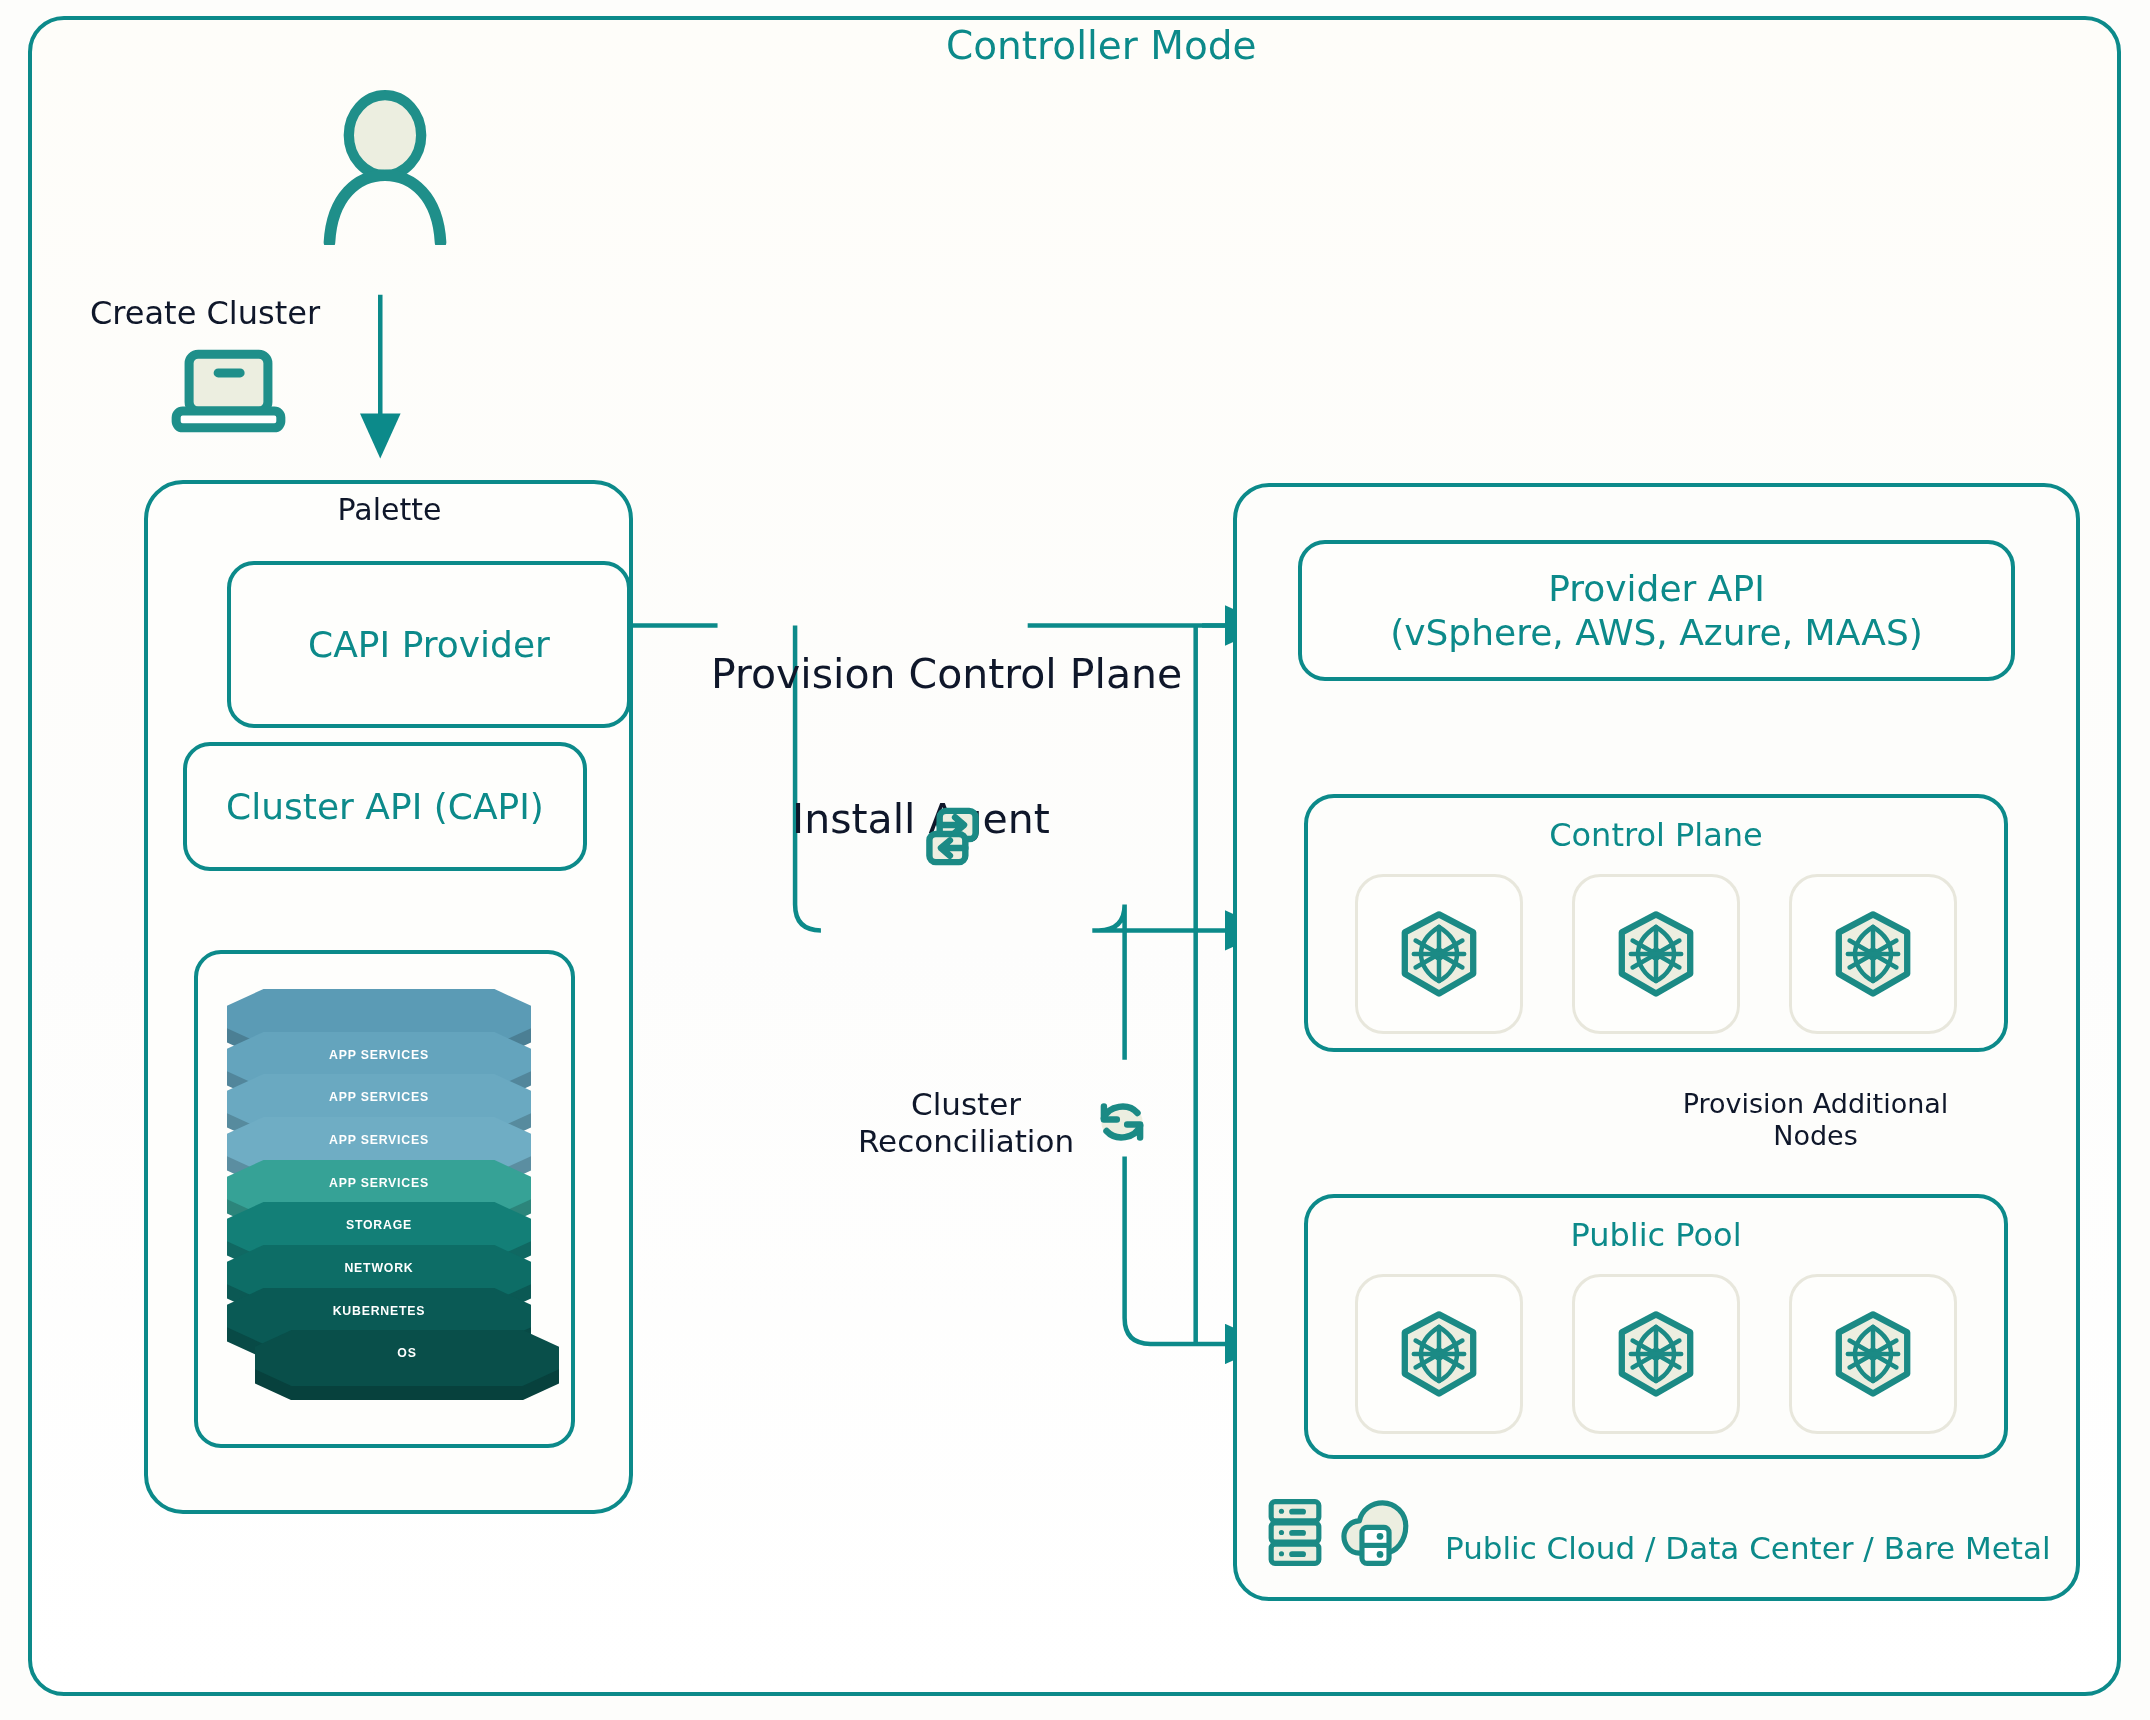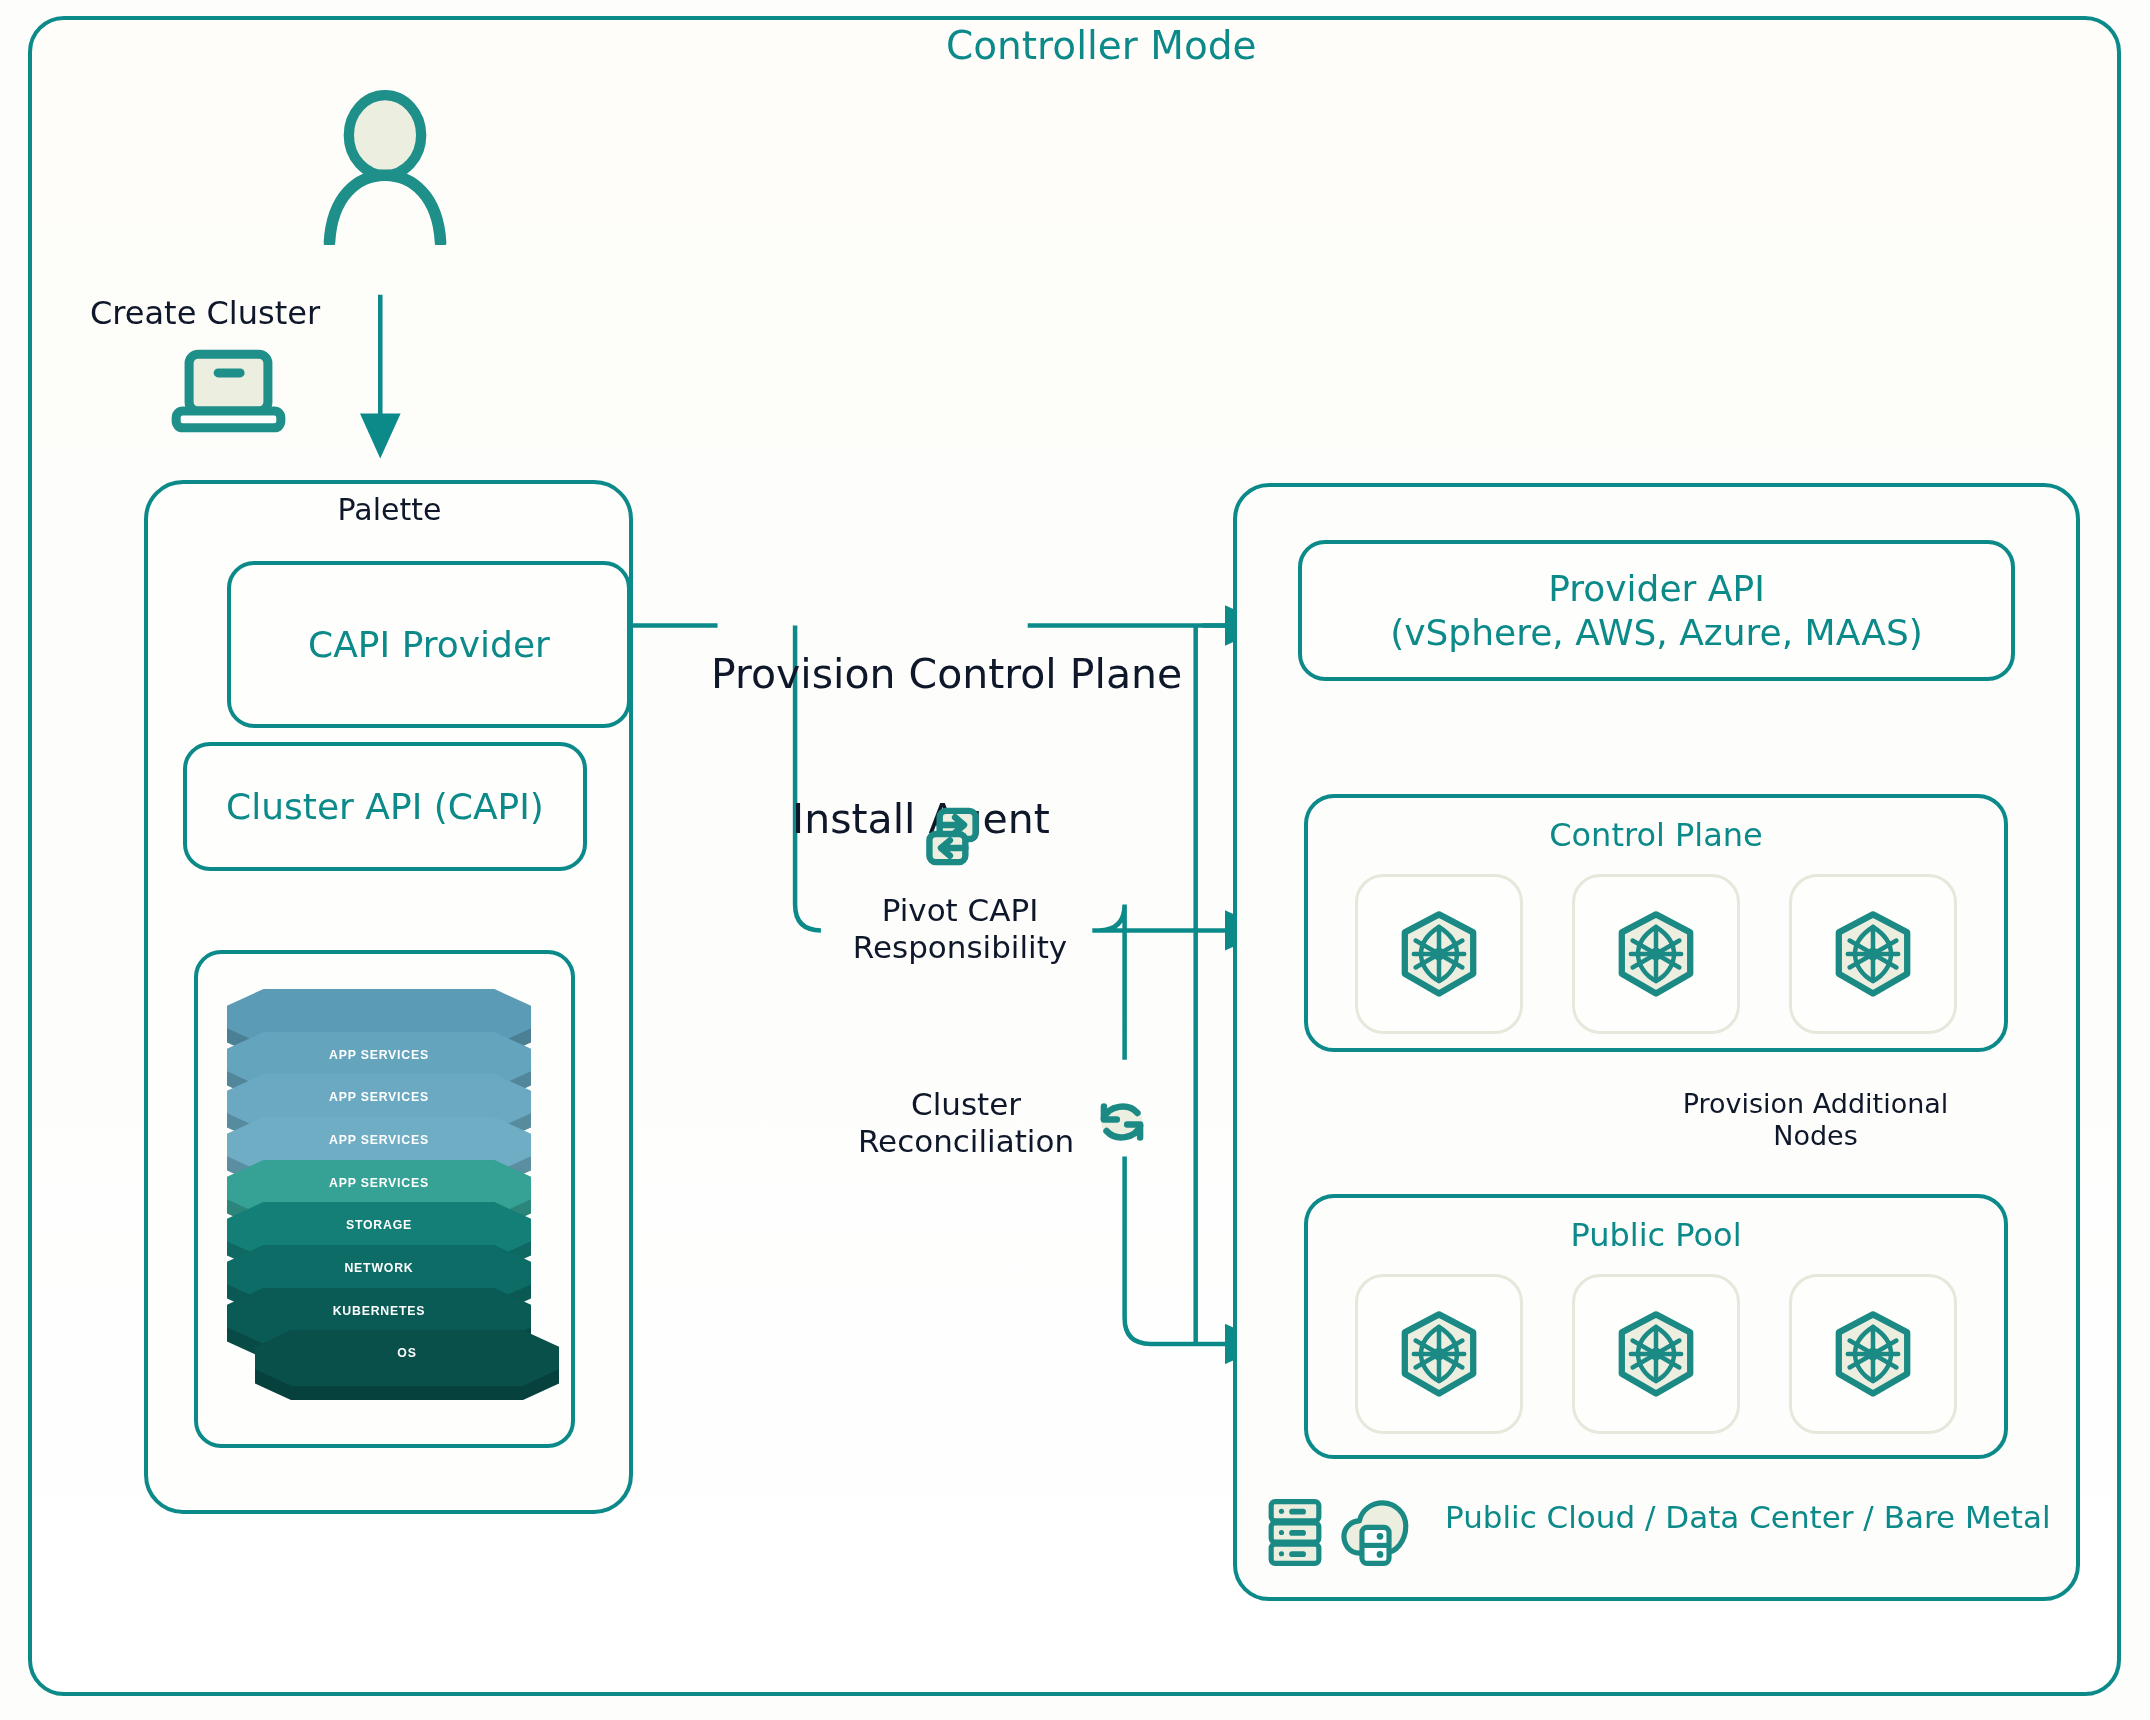--- a/index.html
+++ b/index.html
@@ -191,21 +191,21 @@
     display: flex;
     align-items: center;
     justify-content: center;
   }
 
   
   #infra-footer {
     position: absolute;
     left: 1267px; top: 1499px;
     display: flex;
-    align-items: flex-start;
+    align-items: flex-end;
     gap: 18px;
   }
   #infra-footer-label {
     font-size: 31px;
     color: #0c8a8a;
     margin-left: 17px;
     white-space: nowrap;
   }
 
   
@@ -456,22 +456,20 @@
   </div>
 
   <div class="mid-icon" style="left:923px; top:807px;">
     <svg width="59" height="59" viewBox="0 0 46 46">
       <rect x="13" y="3" width="28" height="22" rx="5" fill="#eceee0" stroke="#1b8a85" stroke-width="5"></rect>
       <rect x="5" y="21" width="28" height="22" rx="5" fill="#eceee0" stroke="#1b8a85" stroke-width="5"></rect>
       <path d="M13 14 L31 14 M25 8 L32 14 L25 20" fill="none" stroke="#1b8a85" stroke-width="5" stroke-linecap="round" stroke-linejoin="round"></path>
       <path d="M33 32 L15 32 M21 26 L14 32 L21 38" fill="none" stroke="#1b8a85" stroke-width="5" stroke-linecap="round" stroke-linejoin="round"></path>
     </svg>
   </div>
-  <div class="lbl ctr" id="label-pivot-capi" style="white-space:pre-line;">Pivot CAPI
-Responsibility</div>
 
   <div class="mid-icon" style="left:1091px; top:1091px;">
     <svg width="62" height="62" viewBox="0 0 48 48">
       <ellipse cx="24" cy="24" rx="16" ry="14" fill="#eceee0"></ellipse>
       <path d="M10 21 A15 13 0 0 1 36 17" fill="none" stroke="#1b8a85" stroke-width="5" stroke-linecap="round"></path>
       <path d="M38 27 A15 13 0 0 1 12 31" fill="none" stroke="#1b8a85" stroke-width="5" stroke-linecap="round"></path>
       <path d="M10 12 L10 22 L20 22" fill="none" stroke="#1b8a85" stroke-width="5" stroke-linecap="round" stroke-linejoin="round"></path>
       <path d="M38 36 L38 26 L28 26" fill="none" stroke="#1b8a85" stroke-width="5" stroke-linecap="round" stroke-linejoin="round"></path>
     </svg>
   </div>

